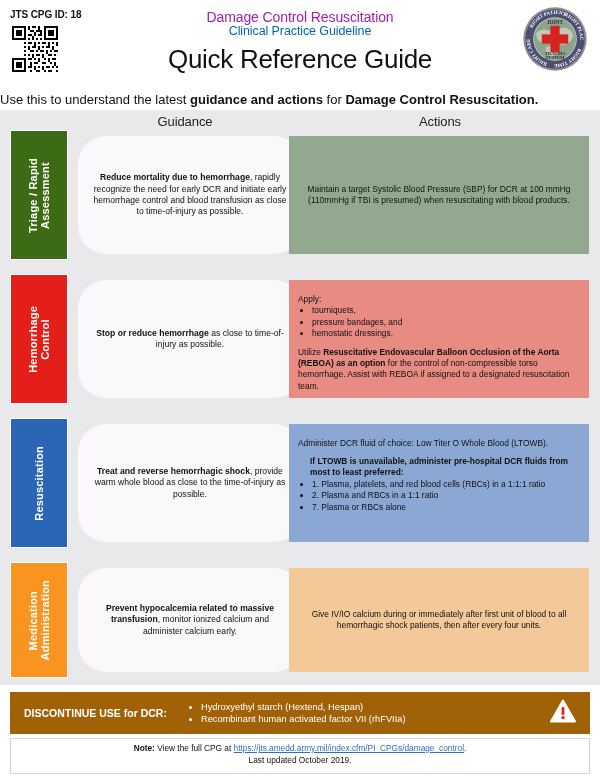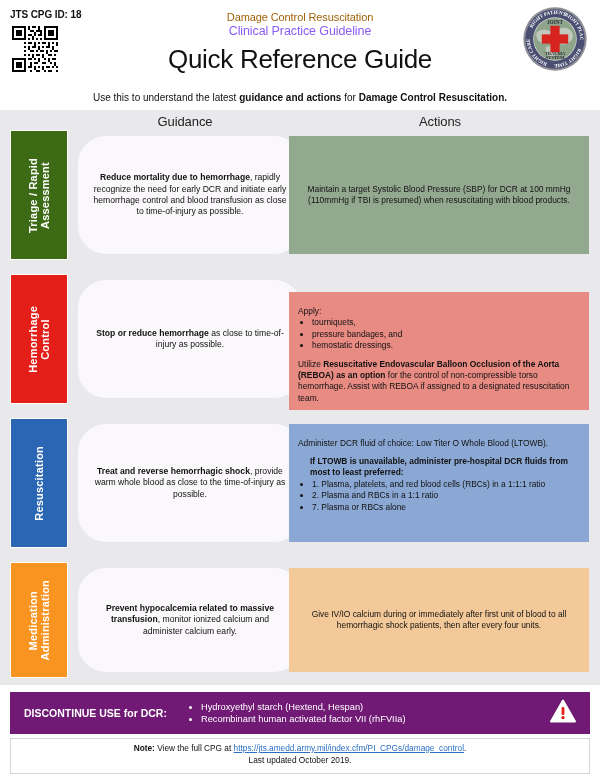--- a/index.html
+++ b/index.html
@@ -41,48 +41,48 @@
   }
 
   .title-block {
     position: absolute;
     left: 110px;
     right: 110px;
     top: 10px;
     text-align: center;
   }
   .title-line1 {
-    font-size: 11px;
+    font-size: 14px;
     font-weight: 400;
     line-height: 14px;
-    color: #a16207;
+    color: #a21caf;
     letter-spacing: -0.1px;
   }
   .title-line2 {
     font-size: 12.5px;
     font-weight: 400;
     line-height: 14px;
-    color: #8b5cf6;
+    color: #0369a1;
     letter-spacing: -0.1px;
   }
   .title-main {
     font-size: 26px;
     font-weight: 400;
     line-height: 34px;
     margin-top: 4px;
     color: #111;
     letter-spacing: -0.3px;
   }
   .subtitle {
     position: absolute;
     left: 0;
     right: 0;
     top: 92px;
-    text-align: center;
-    font-size: 10px;
+    text-align: left;
+    font-size: 13px;
     color: #111;
   }
   .subtitle b { font-weight: 700; }
 
   .seal {
     position: absolute;
     right: 12px;
     top: 6px;
     width: 66px;
     height: 66px;
@@ -188,21 +188,21 @@
   .ol-plain { margin: 0; padding-left: 0; list-style: none; }
   .indent { padding-left: 12px; }
 
   
   .discontinue {
     position: absolute;
     left: 10px;
     top: 692px;
     width: 580px;
     height: 42px;
-    background: #701a75;
+    background: #a16207;
     box-sizing: border-box;
     display: flex;
     align-items: center;
   }
   .disc-label {
     color: #ffffff;
     font-weight: 700;
     font-size: 10.5px;
     margin-left: 14px;
     white-space: nowrap;
@@ -415,21 +415,21 @@
   </div>
 
   <div class="row" style="top:164px;height:130px;">
     <div class="cat-tab" style="height:130px;background:#e41f1a;">
       <span class="vert">Hemorrhage
 Control</span>
     </div>
     <div class="guide-cell" style="top:6px;height:118px;">
       <div class="guide-text"><b>Stop or reduce hemorrhage</b><span> as close to time-of-injury as possible.</span></div>
     </div>
-    <div class="action-cell" style="top:18px;height:118px;background:#e88b83;align-items:flex-start;padding-top:14px;">
+    <div class="action-cell" style="top:6px;height:118px;background:#e88b83;align-items:flex-start;padding-top:14px;">
       <div class="action-text">
         <p>Apply:</p>
         <ul>
           <li>tourniquets,</li>
           <li>pressure bandages, and</li>
           <li>hemostatic dressings.</li>
         </ul>
         <div class="spacer-p"></div>
         <p><span>Utilize </span><b>Resuscitative Endovascular Balloon Occlusion of the Aorta (REBOA) as an option</b><span> for the control of non-compressible torso hemorrhage.  Assist with REBOA if assigned to a designated resuscitation team.</span></p>
       </div>

